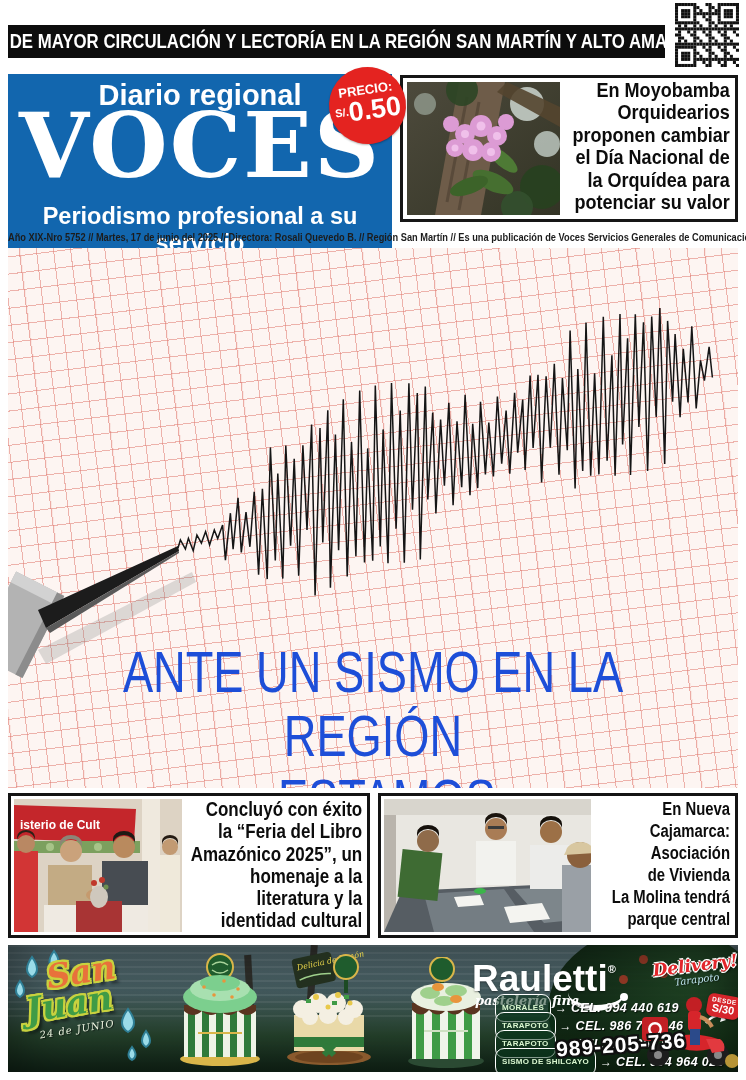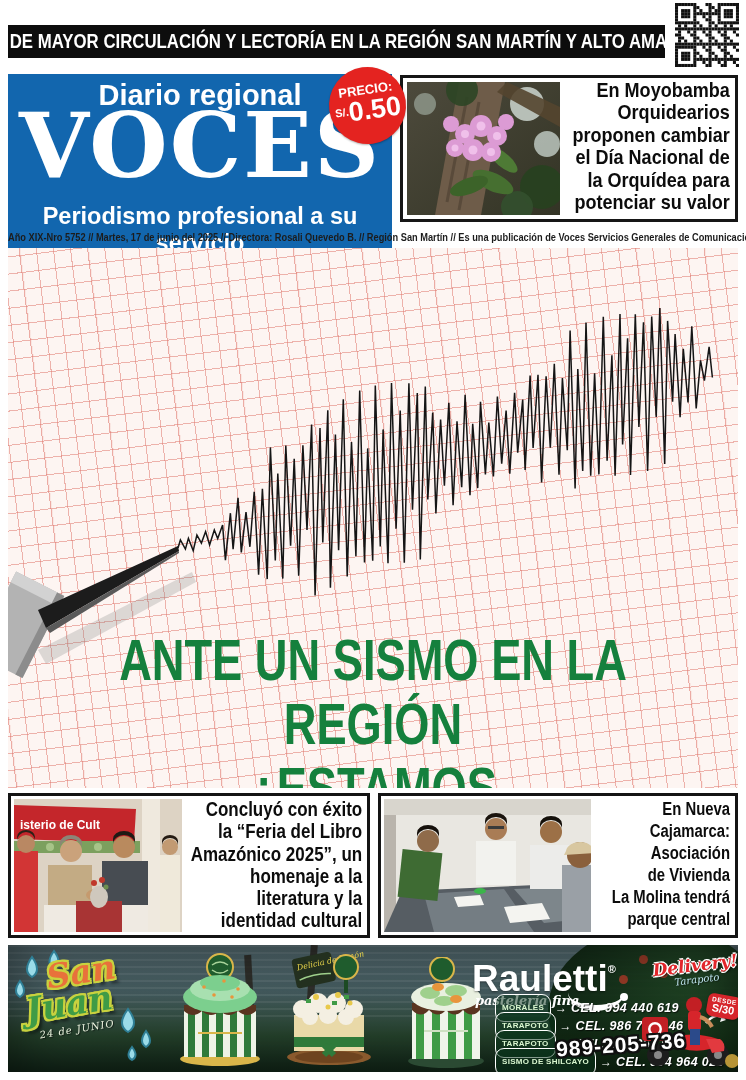--- a/index.html
+++ b/index.html
@@ -39,21 +39,21 @@
   
   .feature{position:absolute;left:8px;top:248px;width:730px;height:540px;overflow:hidden;background:#fdf5f2;}
   .grid-bg{position:absolute;left:-90px;top:-90px;width:910px;height:720px;transform:rotate(-7deg);
     background-color:#fdf5f2;
     background-image:
       repeating-linear-gradient(90deg, rgba(224,122,112,.55) 0 1px, transparent 1px 17px),
       repeating-linear-gradient(0deg,  rgba(224,122,112,.55) 0 1px, transparent 1px 17px),
       repeating-linear-gradient(90deg, rgba(238,180,172,.22) 0 2px, transparent 2px 68px);}
   .kicker-red{position:absolute;top:30px;width:100%;text-align:center;color:#e01a21;font-weight:bold;}
   .kicker-red div{font-size:42px;line-height:44px;transform:scaleX(.82);}
-  .headline-black{position:absolute;top:380px;width:100%;text-align:center;color:#15803d;font-weight:bold;}
+  .headline-black{position:absolute;top:392px;width:100%;text-align:center;color:#1d4ed8;font-weight:normal;}
   .headline-black div{font-size:58px;line-height:64px;transform:scaleX(.78);}
   #seismo{position:absolute;left:0;top:0;width:730px;height:540px;}
 
   
   .story{position:absolute;top:793px;height:145px;border:3px solid #141414;background:#fff;box-sizing:border-box;}
   .story-left{left:8px;width:362px;}
   .story-right{left:378px;width:360px;}
   .story svg.photo{position:absolute;left:3px;top:3px;}
   .story .headline{position:absolute;right:5px;top:2px;text-align:right;font-weight:bold;color:#0c0c0c;
                    transform-origin:100% 0;}

